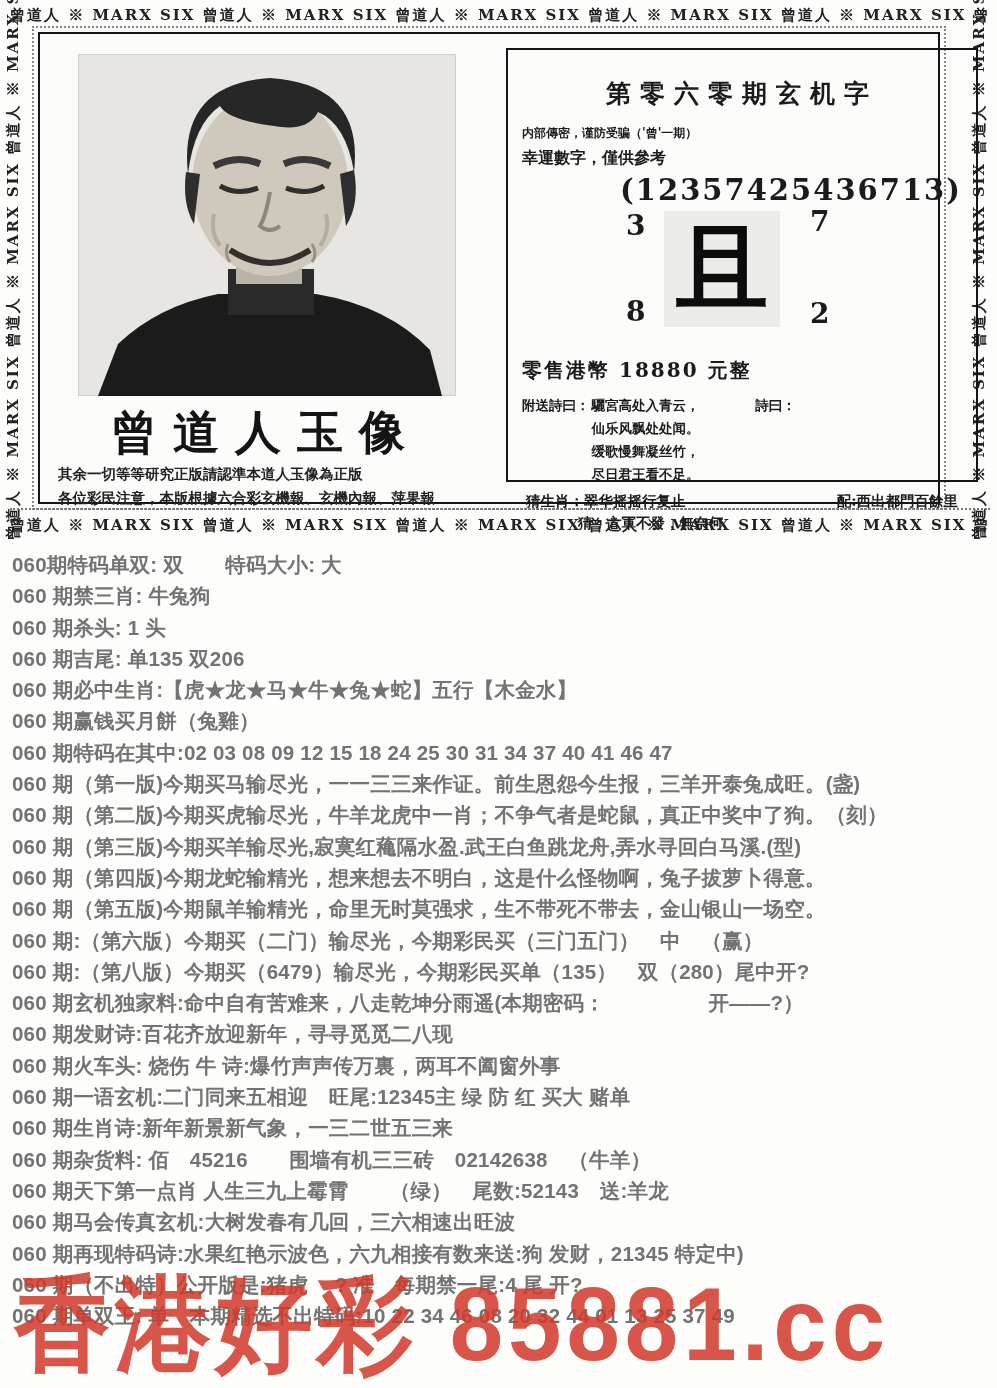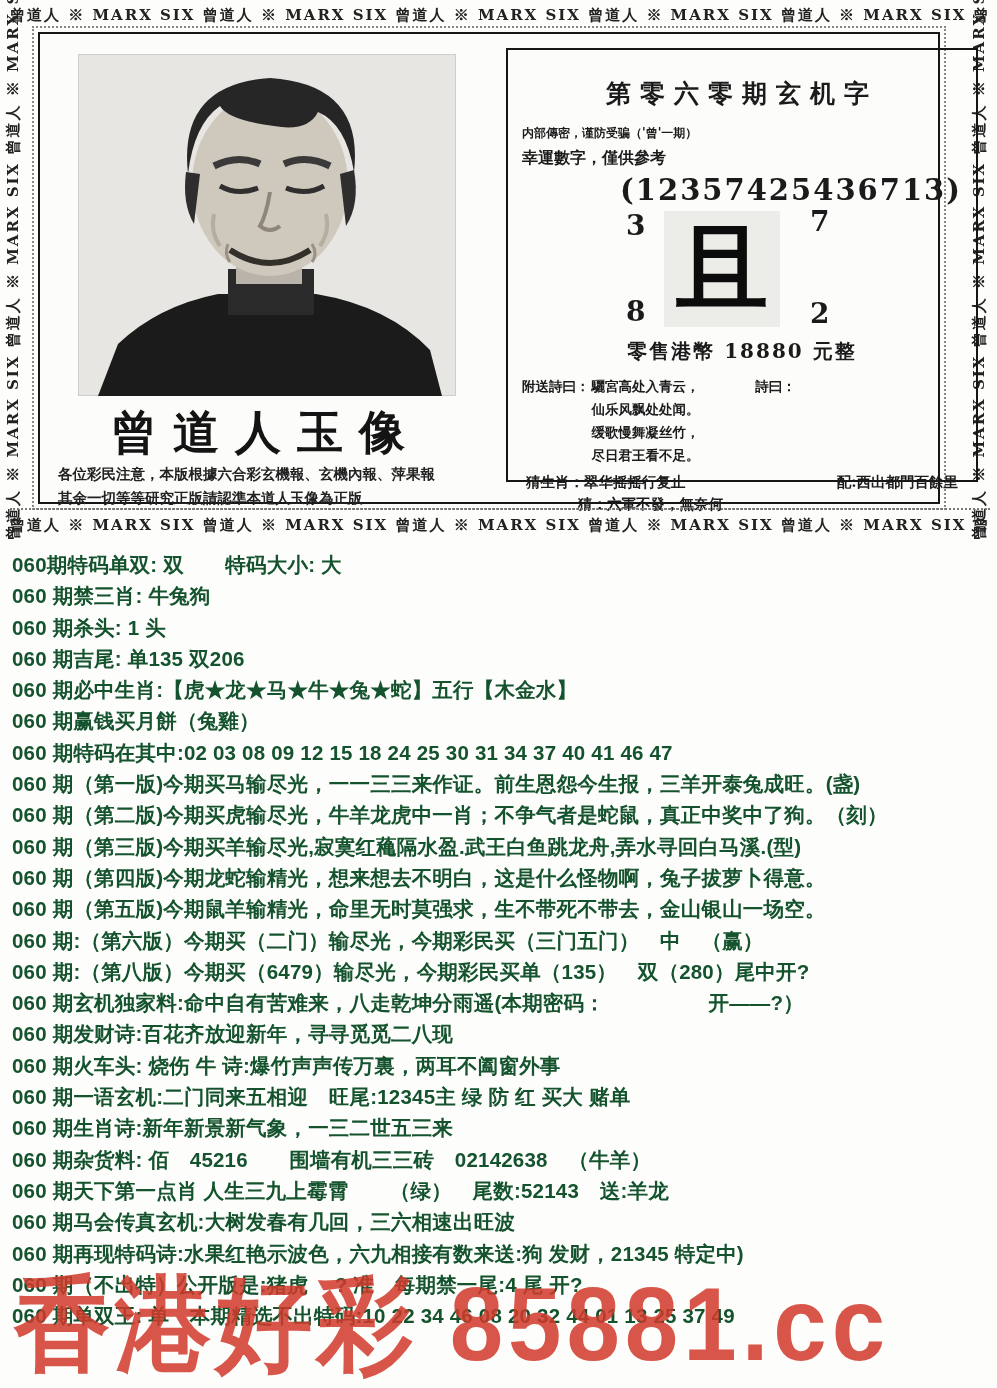--- a/index.html
+++ b/index.html
@@ -44,34 +44,34 @@
             margin-top:15px;}
   .cert-line2{font-size:16px;font-weight:bold;margin-top:6px;}
   .lucky{text-align:right;font-size:29px;font-weight:bold;letter-spacing:2px;margin-top:4px;}
   .charblock{position:relative;width:100%;height:122px;margin-top:4px;}
   .bigchar{position:absolute;left:142px;top:0px;width:116px;height:116px;background:#ececе8;
            background:#ecece8;display:flex;align-items:center;justify-content:center;
            font-size:92px;font-weight:bold;font-family:"DejaVu Serif",serif;color:#0c0c0c;}
   .corner{position:absolute;font-size:28px;font-weight:bold;}
   .c-tl{left:104px;top:-2px;} .c-tr{left:288px;top:-6px;}
   .c-bl{left:104px;top:84px;} .c-br{left:288px;top:86px;}
-  .price{text-align:center;font-size:20px;font-weight:bold;margin-top:5px;letter-spacing:2px;}
+  .price{font-size:20px;font-weight:bold;margin-top:24px;letter-spacing:2px;}
   .poems{display:flex;margin-top:10px;font-size:13.5px;font-weight:bold;line-height:1.7;}
   .poem-left{width:53%;display:flex;}
   .poem-right{width:47%;display:flex;}
   .poem-label{white-space:nowrap;margin-right:2px;}
   .poem-lines div{white-space:nowrap;}
   .guess-row{display:flex;justify-content:space-between;font-size:14.5px;font-weight:bold;
              margin-top:6px;padding:0 4px;}
   .guess2{font-size:14.5px;font-weight:bold;margin-top:3px;padding-left:56px;}
 
   
   .body-lines{position:absolute;left:12px;top:549px;width:980px;}
   .bline{font-size:20.5px;font-weight:700;line-height:31.3px;white-space:nowrap;
-         color:#14532d;letter-spacing:0.2px;}
+         color:#737373;letter-spacing:0.2px;}
 
   
   .watermark{position:absolute;left:14px;top:1262px;width:980px;white-space:nowrap;
              font-size:96px;font-weight:800;letter-spacing:5px;opacity:0.85;
              font-family:"Liberation Sans",sans-serif;transform:scaleY(1.08);
              pointer-events:none;}
 </style>
 </head>
 <body>
 
@@ -116,22 +116,22 @@
           <path d="M152 196 Q192 222 232 196" stroke="#332f2a" stroke-width="6" fill="none"></path>
           <path d="M150 190 Q146 200 152 208" stroke="#9a9284" stroke-width="3" fill="none"></path>
           <path d="M234 190 Q240 200 234 208" stroke="#9a9284" stroke-width="3" fill="none"></path>
 
           <path d="M136 160 Q132 178 142 192" stroke="#b5ad9f" stroke-width="4" fill="none"></path>
           <path d="M248 160 Q252 178 242 192" stroke="#b5ad9f" stroke-width="4" fill="none"></path>
         </svg>
       </div>
       <div class="caption">曾道人玉像</div>
       <div class="notice">
+        <div>其余一切等等研究正版請認準本道人玉像為正版</div>
         <div>各位彩民注意，本版根據六合彩玄機報、玄機內報、萍果報</div>
-        <div>其余一切等等研究正版請認準本道人玉像為正版</div>
       </div>
     </div>
 
     <div class="cert-box">
       <div class="cert-title">第零六零期玄机字</div>
       <div class="cert-row">
         <span>内部傳密，谨防受骗</span>
         <span>（'曾'一期）</span>
       </div>
       <div class="cert-line2">幸運數字，僅供參考</div>

